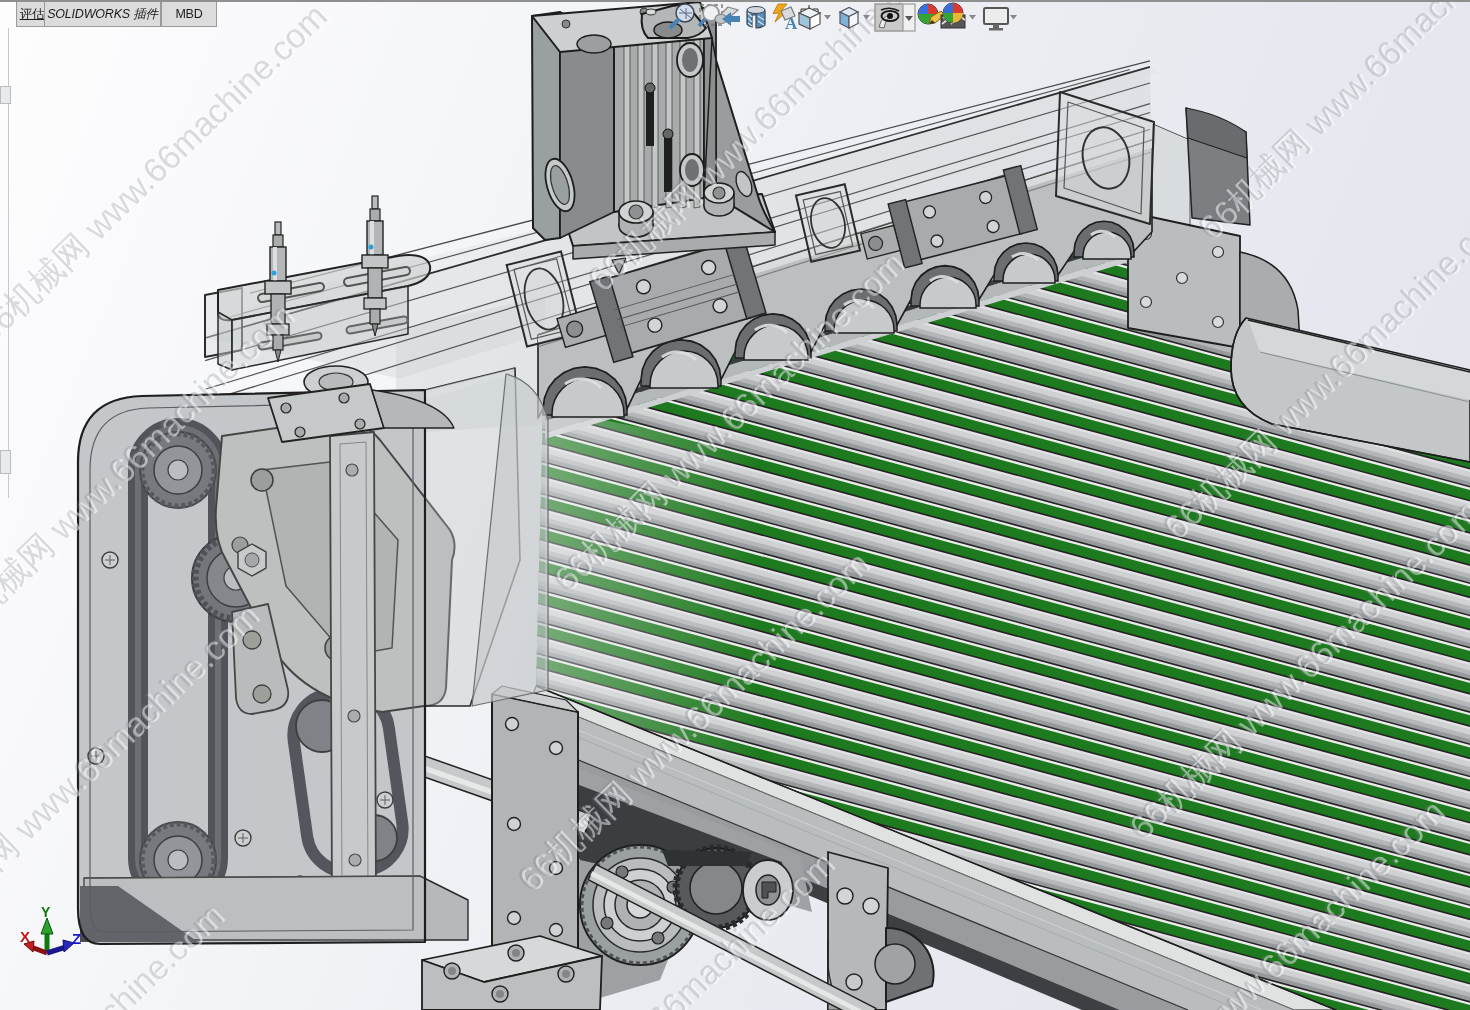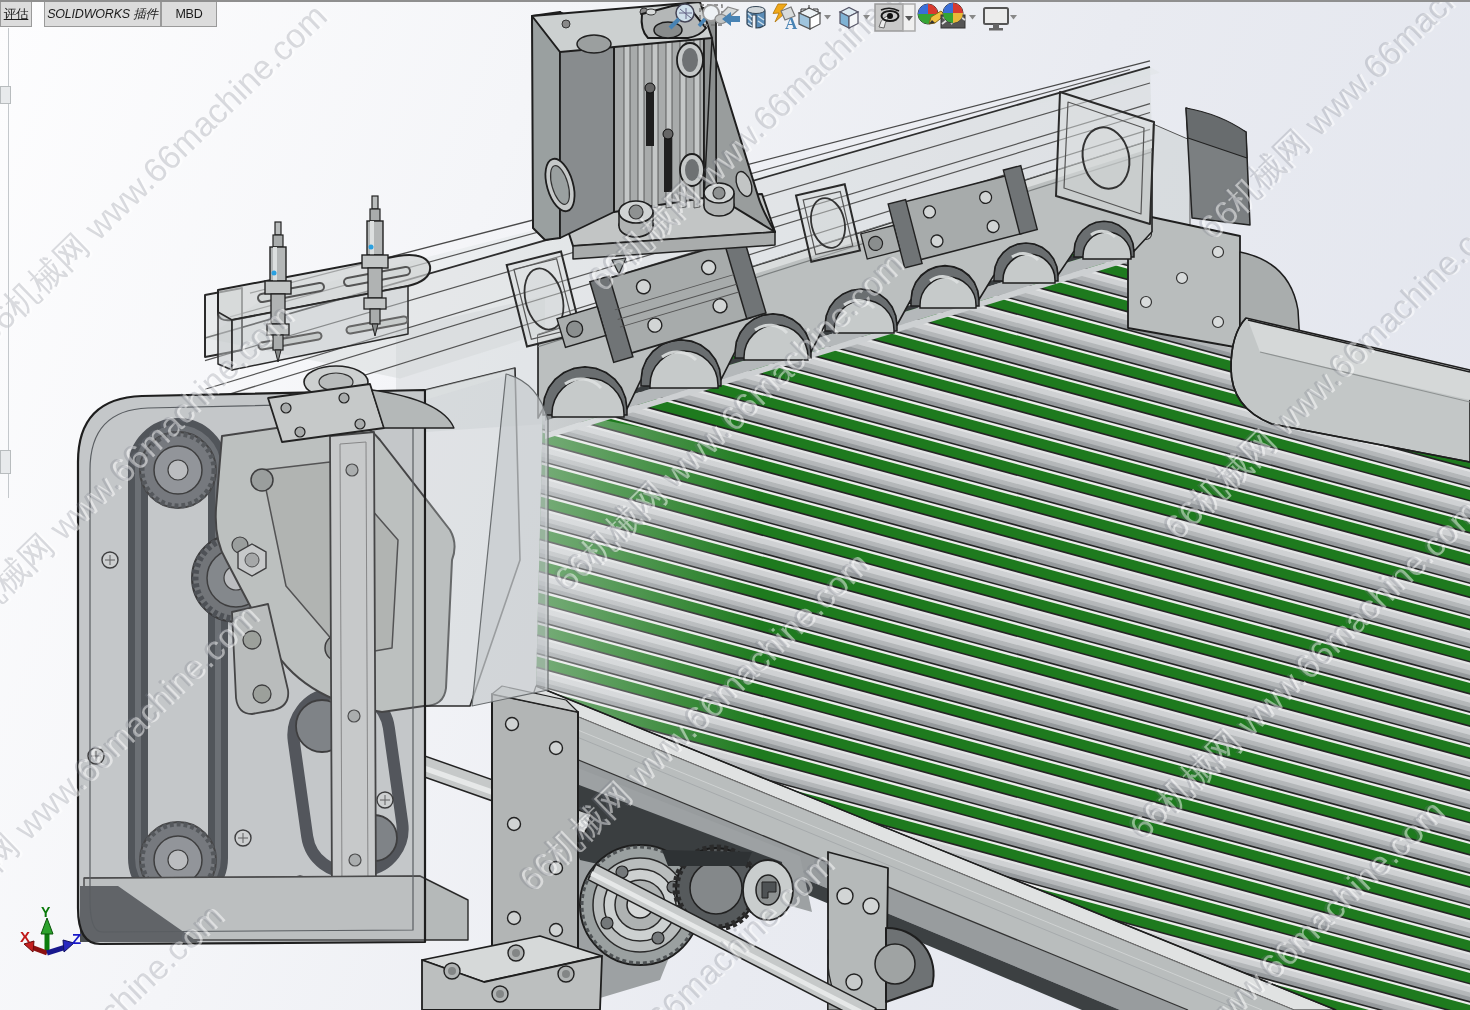--- a/index.html
+++ b/index.html
@@ -654,18 +654,18 @@
 </g>
 <polygon points="969,15 976,15 972.5,19.5" fill="#888"></polygon>
 <g>
 <rect x="984" y="8" width="24" height="16" rx="1.5" fill="#ececec" stroke="#555" stroke-width="2"></rect>
 <rect x="993" y="24" width="6" height="4" fill="#666"></rect>
 <rect x="989" y="28" width="14" height="2.5" fill="#666"></rect>
 </g>
 <polygon points="1010,15 1017,15 1013.5,19.5" fill="#888"></polygon>
   </svg>
   <div id="topline"></div>
-  <div class="tab" style="left:0; width:32px;text-decoration:underline;">评估</div>
+  <div class="tab" style="left:16px; width:32px;text-decoration:underline;">评估</div>
   <div class="tab" style="left:44px; width:117px;font-style:italic;">SOLIDWORKS 插件</div>
   <div class="tab" style="left:161px; width:56px;">MBD</div>
   <div style="position:absolute; left:8px; top:28px; width:1px; height:470px; background:#c4c8cc;"></div>
   <div style="position:absolute; left:0; top:86px; width:9px; height:16px; background:#e8eaec; border:1px solid #b8bcbe;"></div>
   <div style="position:absolute; left:0; top:450px; width:9px; height:22px; background:#e8eaec; border:1px solid #b8bcbe;"></div>
 </div>
 </body></html>

